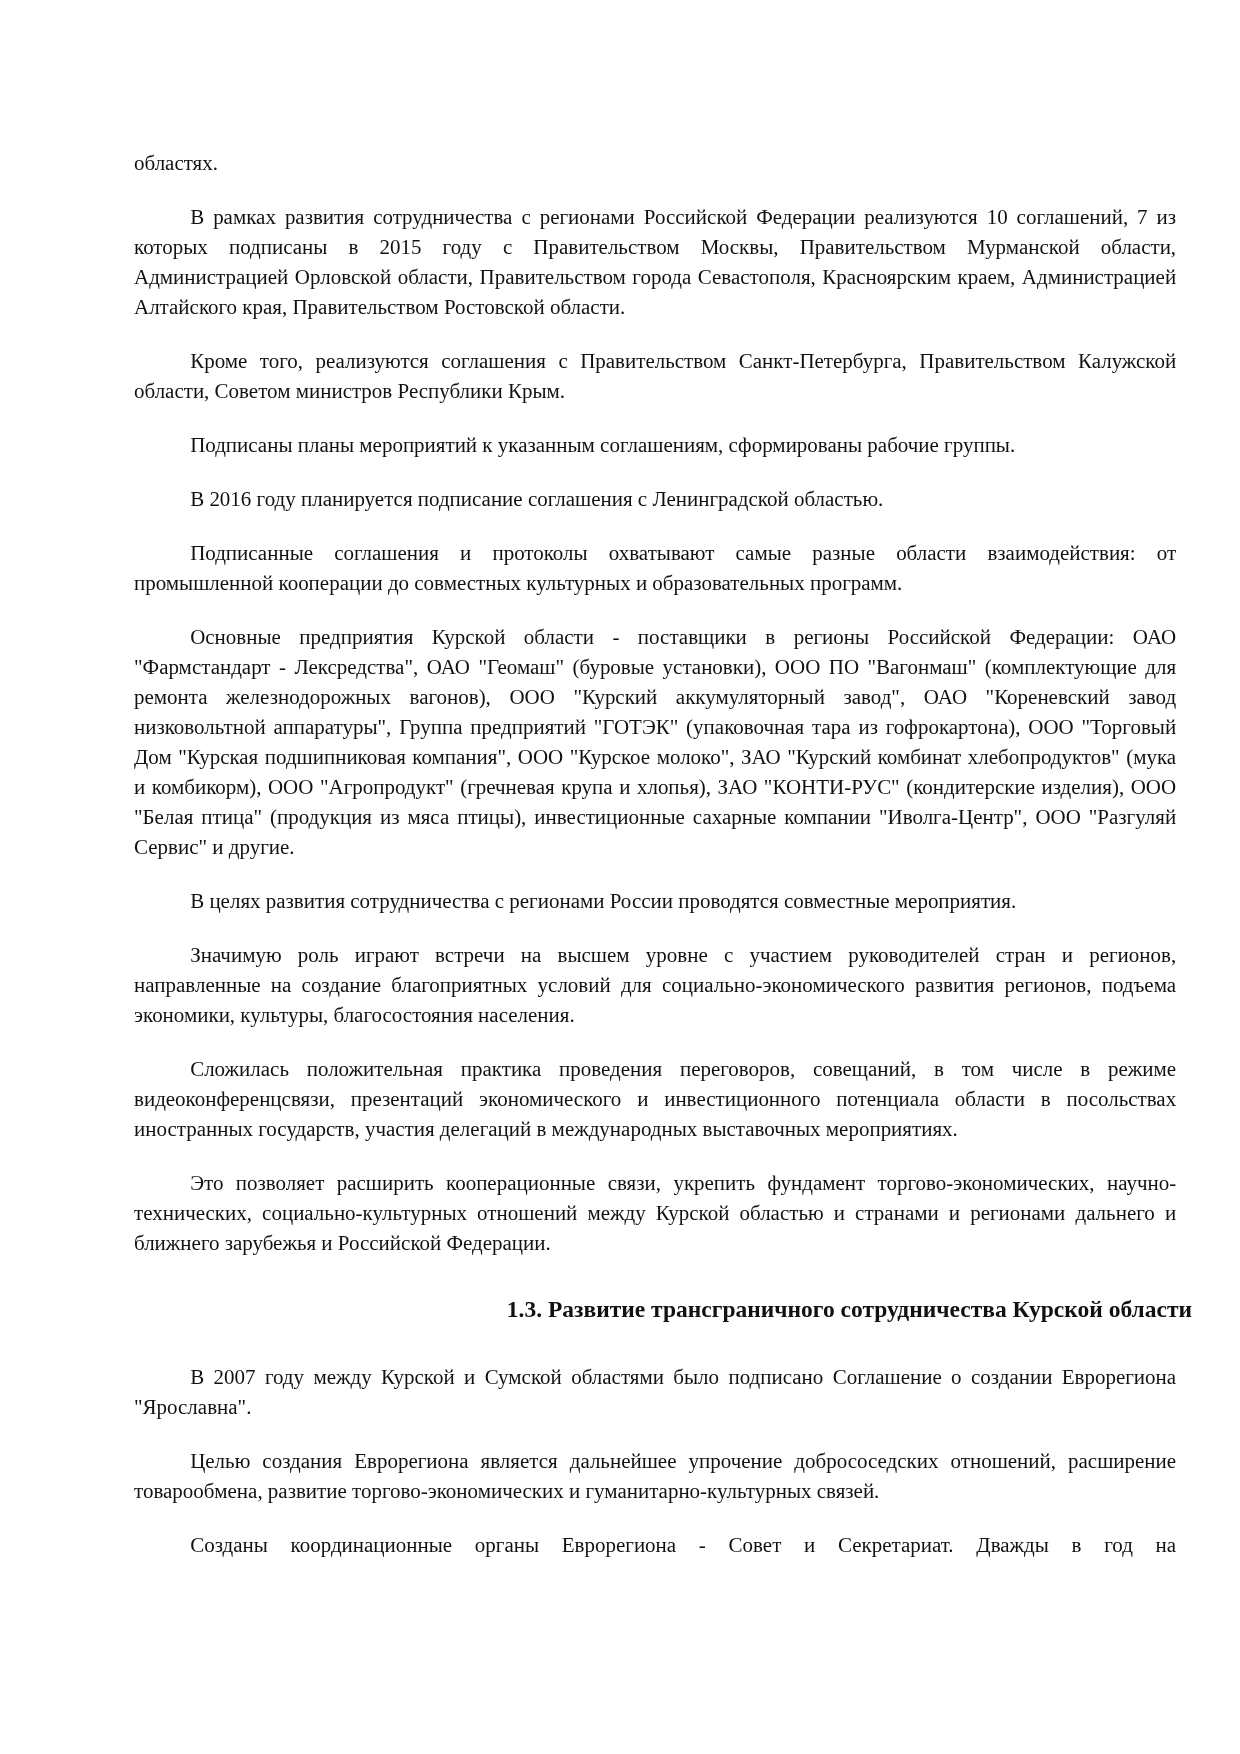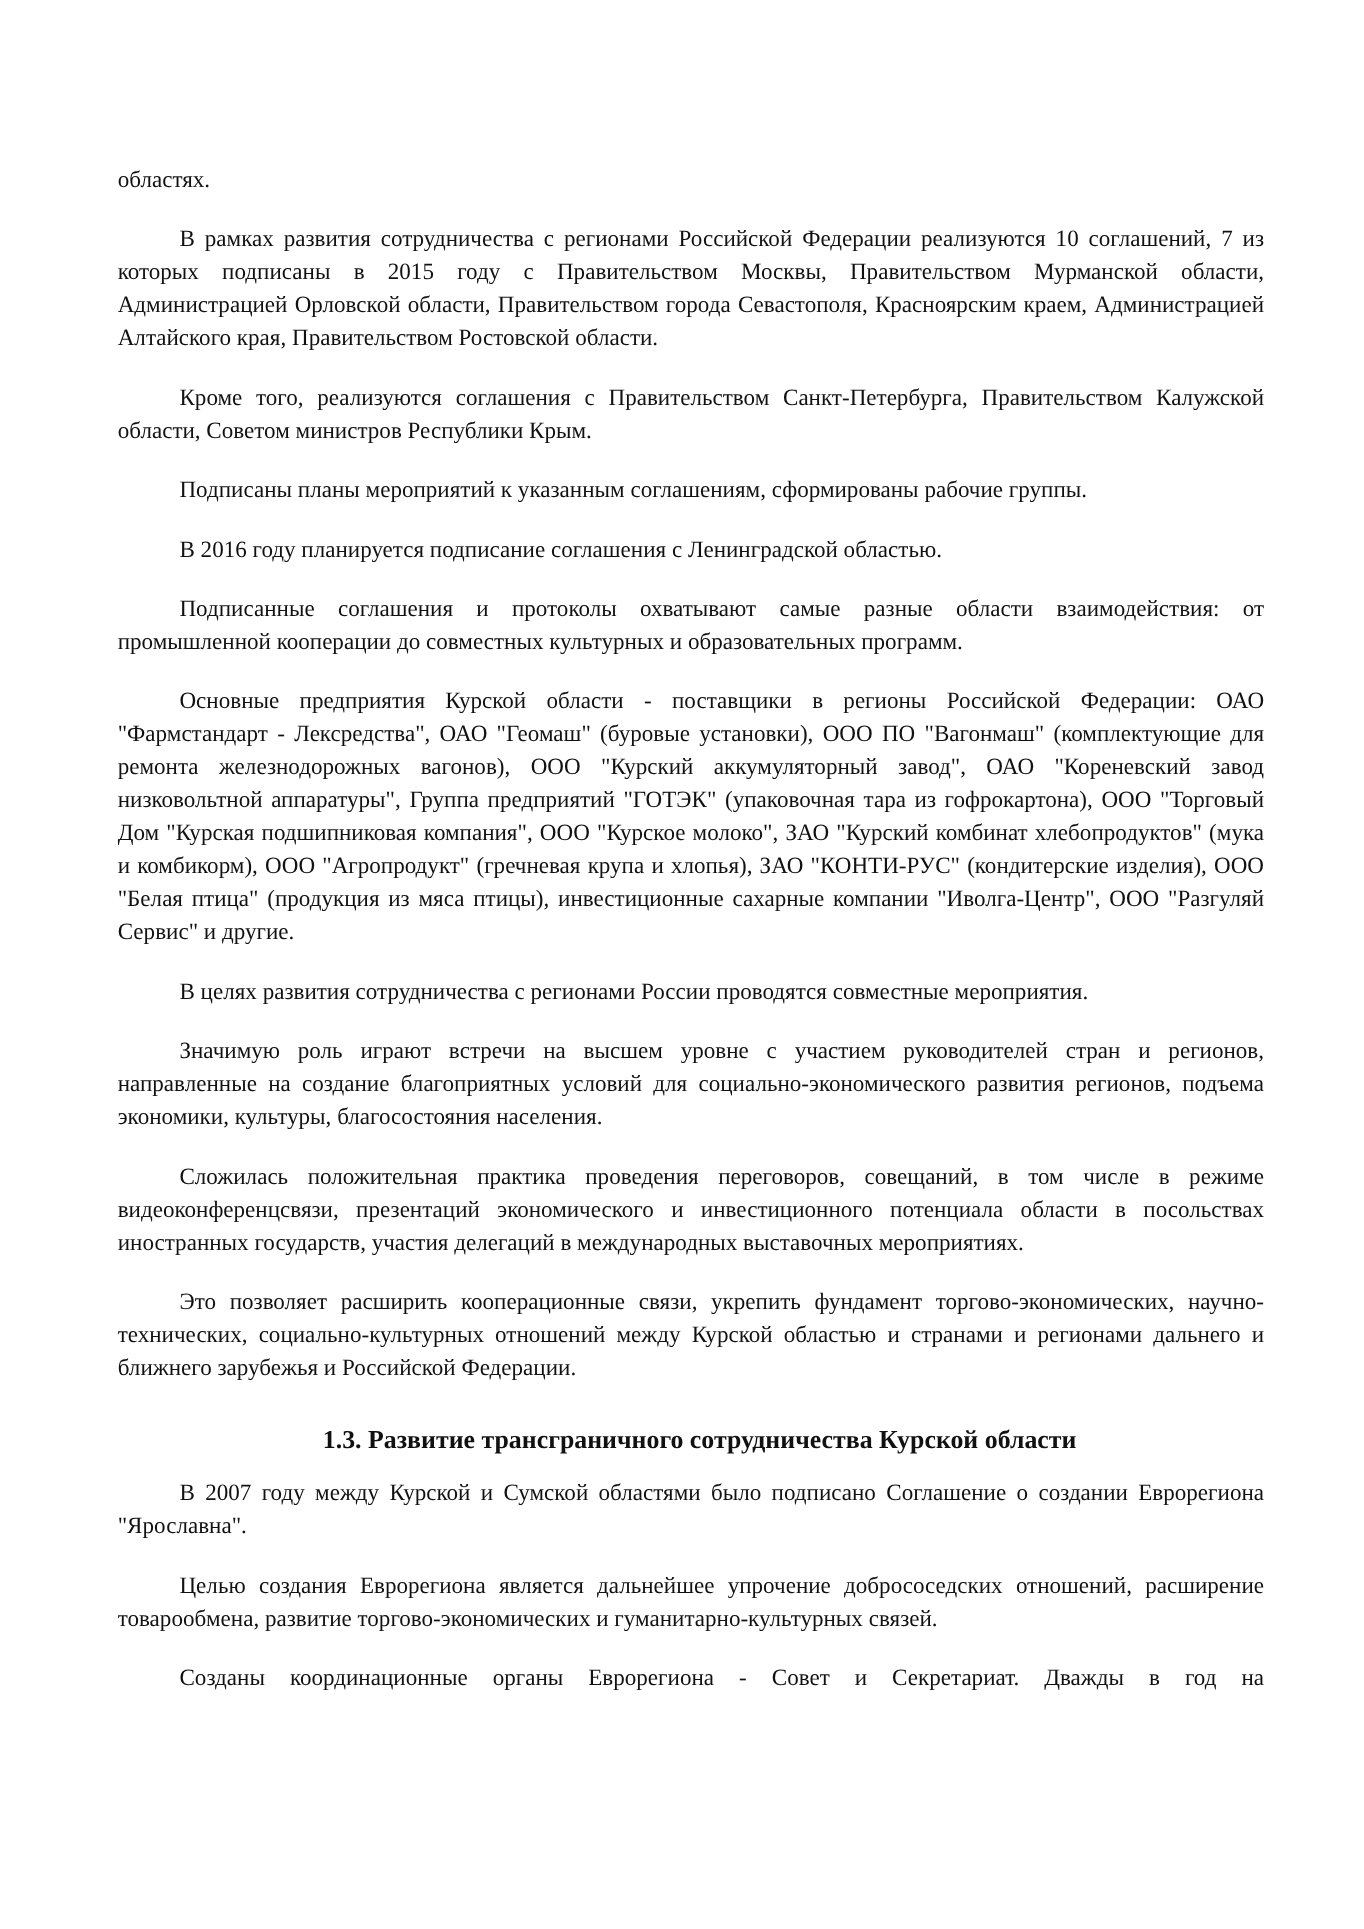--- a/index.html
+++ b/index.html
@@ -10,42 +10,42 @@
     body {
       width: 1240px;
       height: 1754px;
       position: relative;
       overflow: hidden;
       font-family: "Liberation Serif", "DejaVu Serif", serif;
       color: #111111;
     }
     .page {
       position: absolute;
-      left: 107px;
+      left: 134px;
       top: 148px;
       width: 1058px;
     }
     .p {
       font-size: 21.3px;
       line-height: 30px;
       text-align: justify;
       text-indent: 57px;
       margin: 0 0 24px 0;
       transform: scaleX(0.985);
       transform-origin: left top;
     }
     .p.noindent {
       text-indent: 0;
     }
     .heading {
       font-weight: bold;
       font-size: 23.5px;
       line-height: 30px;
-      text-align: center;
-      margin: 36px 0 18px 0;
+      text-align: right;
+      margin: 36px 0 38px 0;
     }
   </style>
 </head>
 <body>
 
 <div class="page">
 
   <p class="p noindent">областях.</p>
 
   <p class="p">В рамках развития сотрудничества с регионами Российской Федерации реализуются 10 соглашений, 7 из которых подписаны в 2015 году с Правительством Москвы, Правительством Мурманской области, Администрацией Орловской области, Правительством города Севастополя, Красноярским краем, Администрацией Алтайского края, Правительством Ростовской области.</p>

